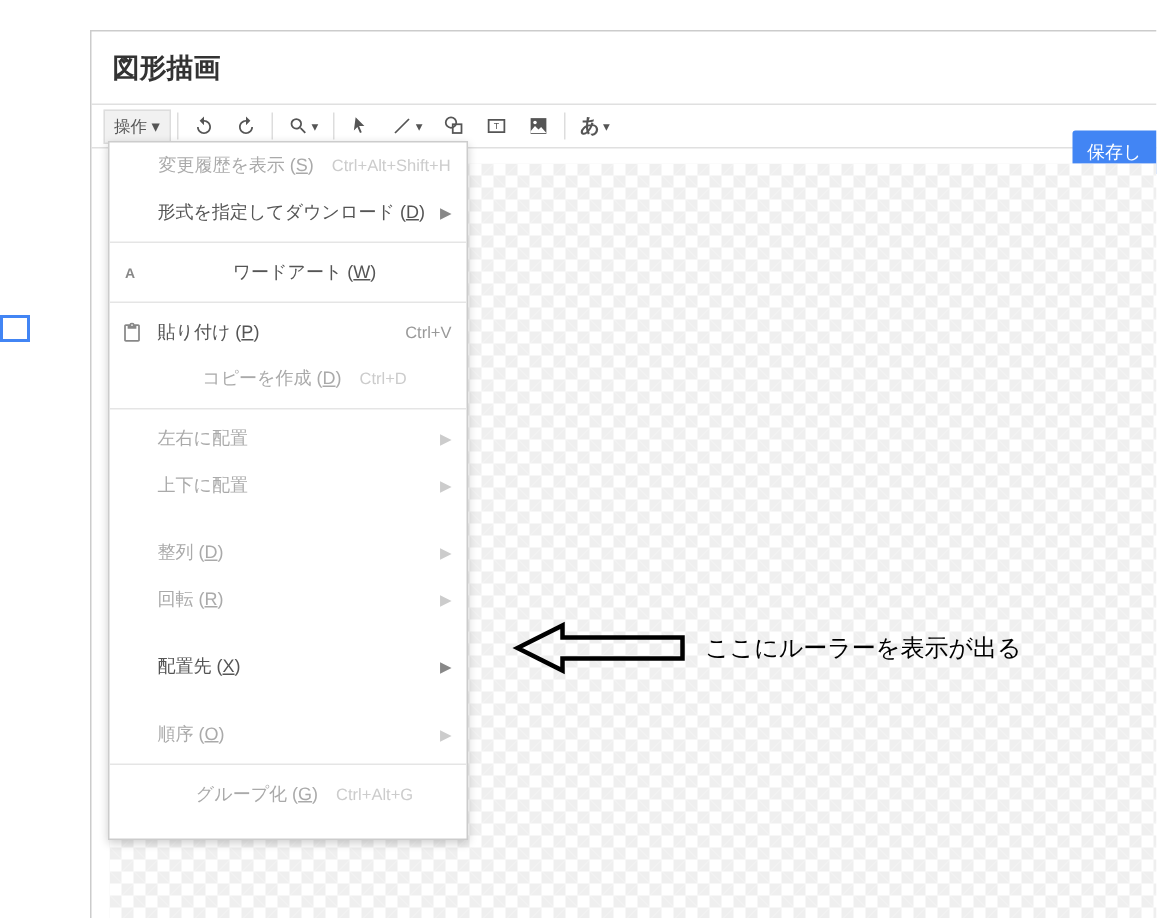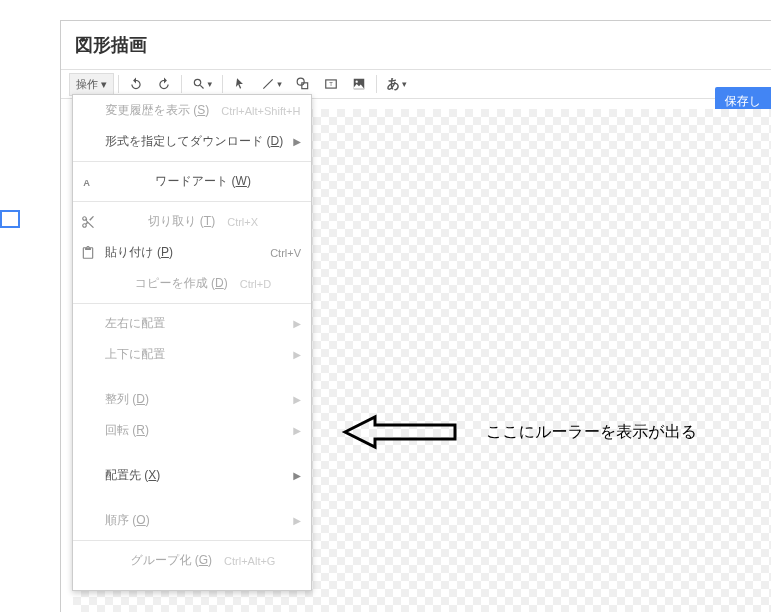--- a/index.html
+++ b/index.html
@@ -33,21 +33,21 @@
     .menu-item { display: flex; align-items: center; padding: 7px 10px 7px 32px; position: relative; color: #555; font-size: 12px; cursor: pointer; justify-content: center; }
     .menu-item.disabled { color: #aaa; cursor: default; }
     .menu-icon { position: absolute; left: 8px; width: 14px; height: 14px; color: #888; }
     .menu-shortcut { margin-left: auto; font-size: 11px; color: #999; }
     .menu-item.disabled .menu-shortcut { color: #ccc; margin-left: 12px; }
     .menu-arrow { margin-left: auto; font-size: 10px; color: #888; }
     .menu-item.disabled .menu-arrow { color: #ccc; }
     .menu-sep { height: 1px; background: #e5e5e5; margin: 4px 0; }
     .underline { text-decoration: underline; }
     
-    .annotation { position: absolute; left: 340px; top: 412px; display: flex; align-items: center; gap: 26px; z-index: 5; }
+    .annotation { position: absolute; left: 340px; top: 412px; display: flex; align-items: center; gap: 10px; z-index: 5; }
     .arrow-svg { width: 120px; height: 40px; }
     .annotation-text { font-size: 16px; color: #000; }
   </style>
 </head>
 <body>
 
 <div class="sheet-bg">
   <div class="cell-selected"></div>
 </div>
 
@@ -128,27 +128,20 @@
       <span class="menu-arrow">▶</span>
     </div>
     <div class="menu-sep"></div>
     <div class="menu-item">
       <span class="menu-icon"><svg viewBox="0 0 24 24" width="14" height="14">
           <text x="4" y="18" font-size="16" font-weight="bold" fill="currentColor">A</text>
         </svg></span>
       <span>ワードアート (<span class="underline">W</span>)</span>
     </div>
     <div class="menu-sep"></div>
-    <div class="menu-item disabled">
-      <span class="menu-icon"><svg viewBox="0 0 24 24" width="14" height="14">
-          <path fill="currentColor" d="M10 6c0-2.2-1.8-4-4-4S2 3.8 2 6s1.8 4 4 4c.7 0 1.4-.2 2-.6L10 12l-2 2.6c-.6-.4-1.3-.6-2-.6-2.2 0-4 1.8-4 4s1.8 4 4 4 4-1.8 4-4c0-.7-.2-1.4-.6-2L12 14l8 8h2v-1L10 9.4c.4-.6.6-1.3.6-2zM6 8c-1.1 0-2-.9-2-2s.9-2 2-2 2 .9 2 2-.9 2-2 2zm0 12c-1.1 0-2-.9-2-2s.9-2 2-2 2 .9 2 2-.9 2-2 2zM22 3v-1h-2l-6 6 2 2z"></path>
-        </svg></span>
-      <span>切り取り (<span class="underline">T</span>)</span>
-      <span class="menu-shortcut">Ctrl+X</span>
-    </div>
     <div class="menu-item">
       <span class="menu-icon"><svg viewBox="0 0 24 24" width="14" height="14">
           <path fill="currentColor" d="M19 2h-4.18C14.4.84 13.3 0 12 0S9.6.84 9.18 2H5c-1.1 0-2 .9-2 2v16c0 1.1.9 2 2 2h14c1.1 0 2-.9 2-2V4c0-1.1-.9-2-2-2zm-7 0c.55 0 1 .45 1 1s-.45 1-1 1-1-.45-1-1 .45-1 1-1zm7 18H5V4h2v3h10V4h2v16z"></path>
         </svg></span>
       <span>貼り付け (<span class="underline">P</span>)</span>
       <span class="menu-shortcut">Ctrl+V</span>
     </div>
     <div class="menu-item disabled">
       <span>コピーを作成 (<span class="underline">D</span>)</span>
       <span class="menu-shortcut">Ctrl+D</span>

